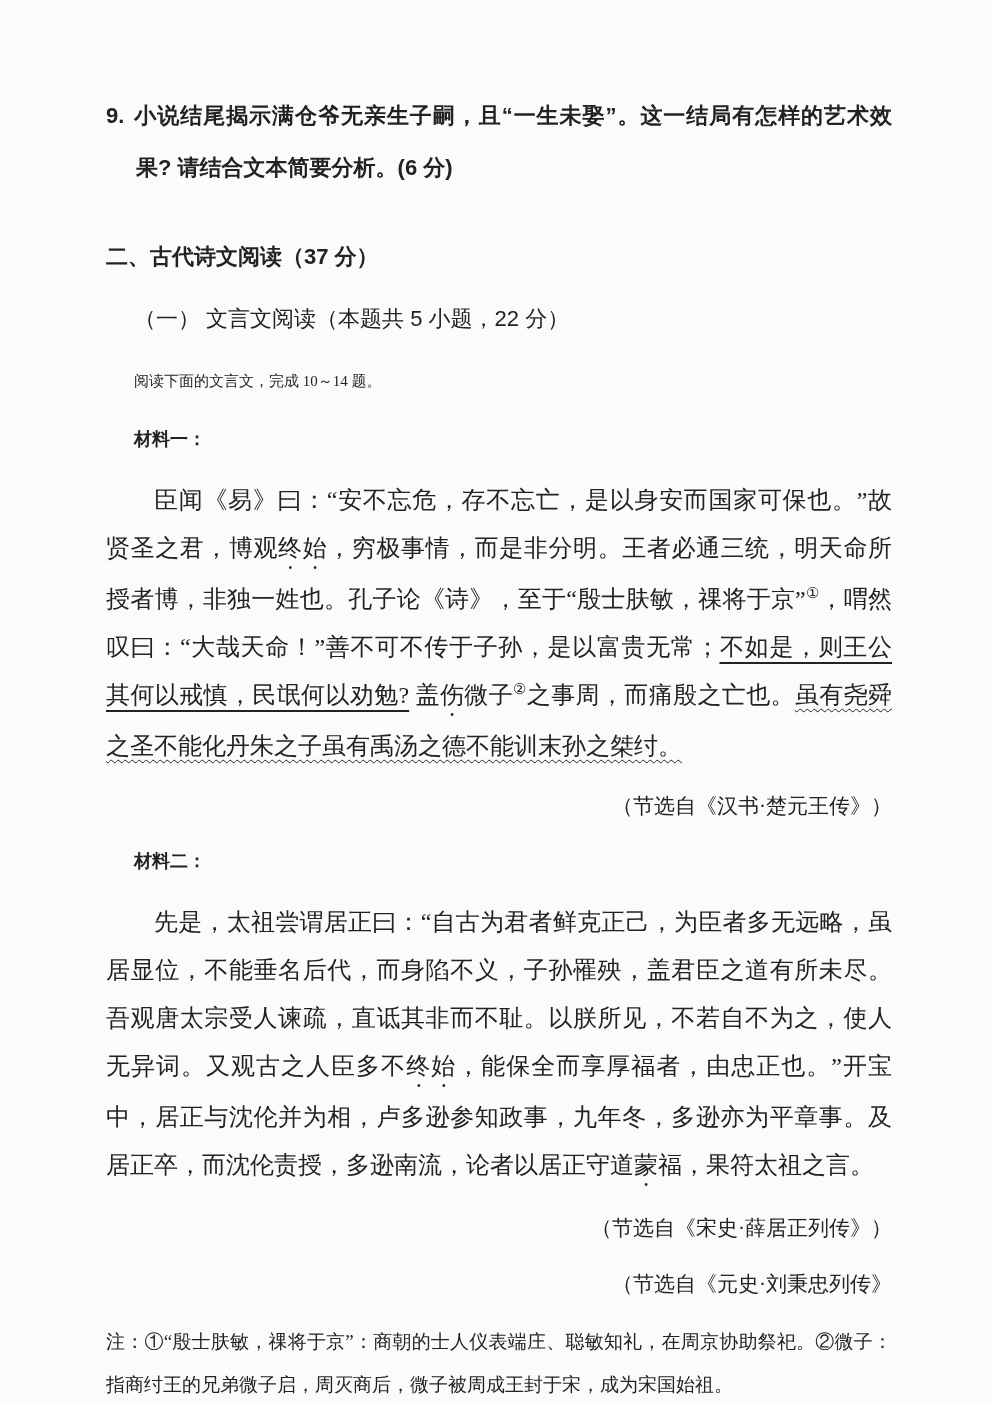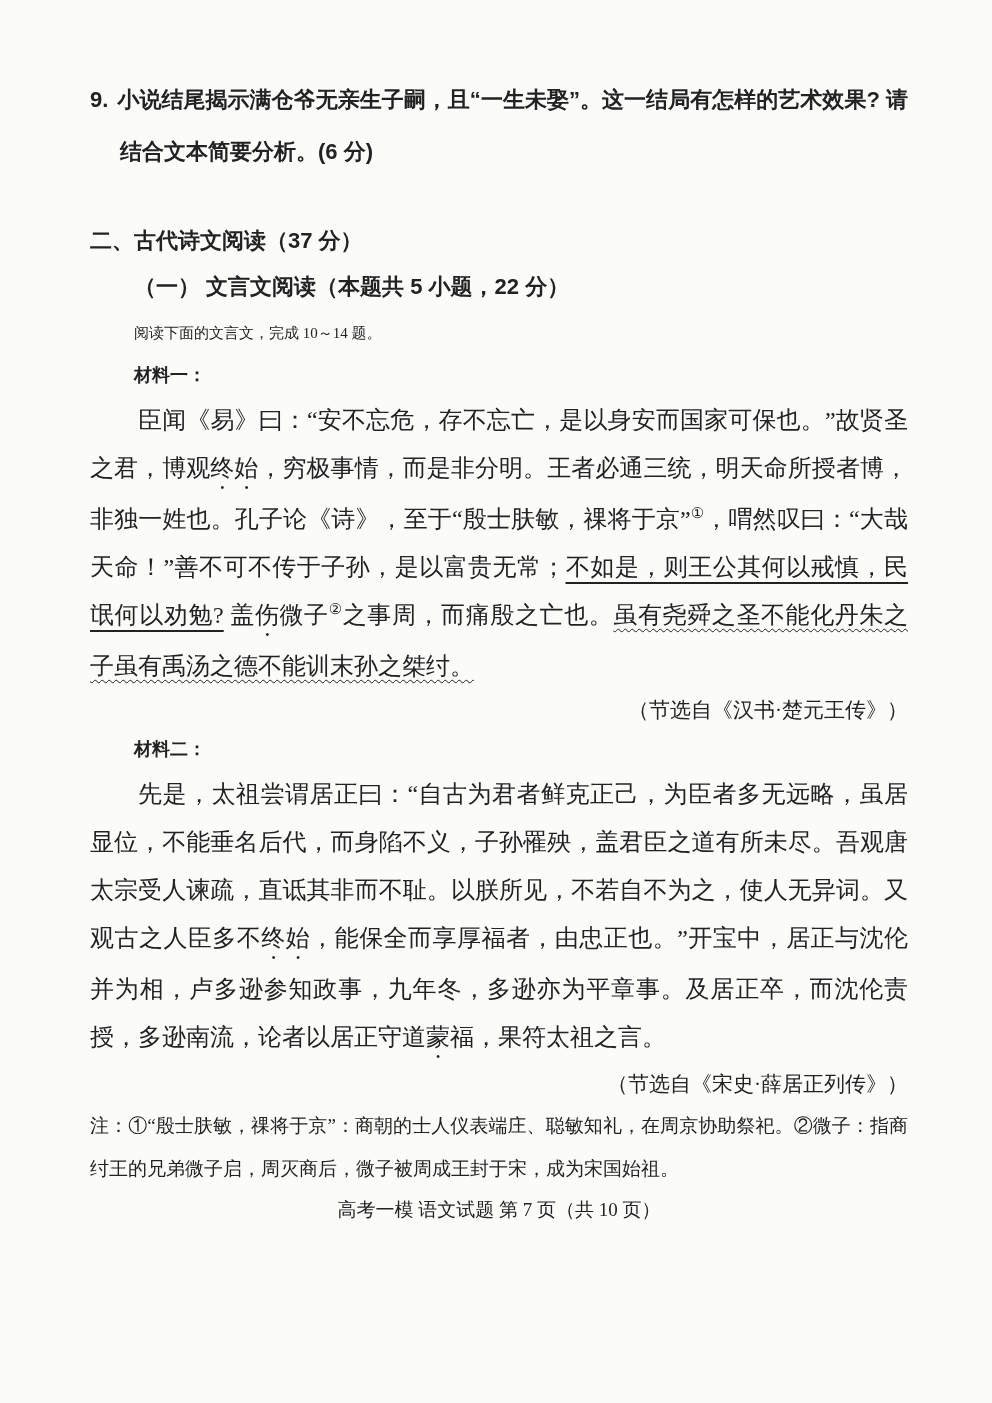--- a/index.html
+++ b/index.html
@@ -12,21 +12,21 @@
     width: 992px;
     height: 1403px;
     box-sizing: border-box;
     margin: 0 auto;
     padding: 74px 84px 0 90px;
     background: #fbfbfa;
     color: #222;
     font-family: "Liberation Serif", serif;
     overflow: hidden;
   }
-  p { margin: 0; }
+  p { margin: 16px; }
 
   
   .q9 {
     font-family: "Liberation Sans", sans-serif;
     font-weight: 600;
     font-size: 22px;
     line-height: 52px;
     text-align: justify;
     padding-left: 30px;
     text-indent: -30px;
@@ -35,21 +35,21 @@
 
   .section-heading {
     margin-top: 40px;
     font-family: "Liberation Sans", sans-serif;
     font-weight: 700;
     font-size: 22px;
     line-height: 46px;
   }
   .sub-heading {
     font-family: "Liberation Sans", sans-serif;
-    font-weight: 700;
+    font-weight: 400;
     font-size: 22px;
     line-height: 46px;
     margin-left: 44px;
   }
   .instruction {
     font-size: 15px;
     line-height: 46px;
     margin-left: 44px;
   }
   .mat-label {
@@ -128,18 +128,19 @@
   <p class="citation">（节选自《汉书·楚元王传》）</p>
 
   <p class="mat-label">材料二：</p>
 
   <p class="passage"><span class="seg-normal">先是，太祖尝谓居正曰：“自古为君者鲜克正己，为臣者多无远略，虽居显位，不能垂名后代，而身陷不义，子孙罹殃，盖君臣之道有所未尽。吾观唐太宗受人谏疏，直诋其非而不耻。以朕所见，不若自不为之，使人无异词。又观古之人臣多不</span><span class="seg-dot">终始</span><span class="seg-normal">，能保全而享厚福者，由忠正也。”开宝中，居正与沈伦并为相，卢多逊参知政事，九年冬，多逊亦为平章事。及居正卒，而沈伦责授，多逊南流，论者以居正守道</span><span class="seg-dot">蒙</span><span class="seg-normal">福，果符太祖之言。</span></p>
 
   <p class="citation">（节选自《宋史·薛居正列传》）</p>
 
 
 
+  <p class="citation">（节选自《元史·刘秉忠列传》</p>
 
   <p class="notes">注：①“殷士肤敏，祼将于京”：商朝的士人仪表端庄、聪敏知礼，在周京协助祭祀。②微子：指商纣王的兄弟微子启，周灭商后，微子被周成王封于宋，成为宋国始祖。</p>
 
   <p class="footer">高考一模 语文试题 第 7 页（共 10 页）</p>
 
 </div>
 
 </body></html>

